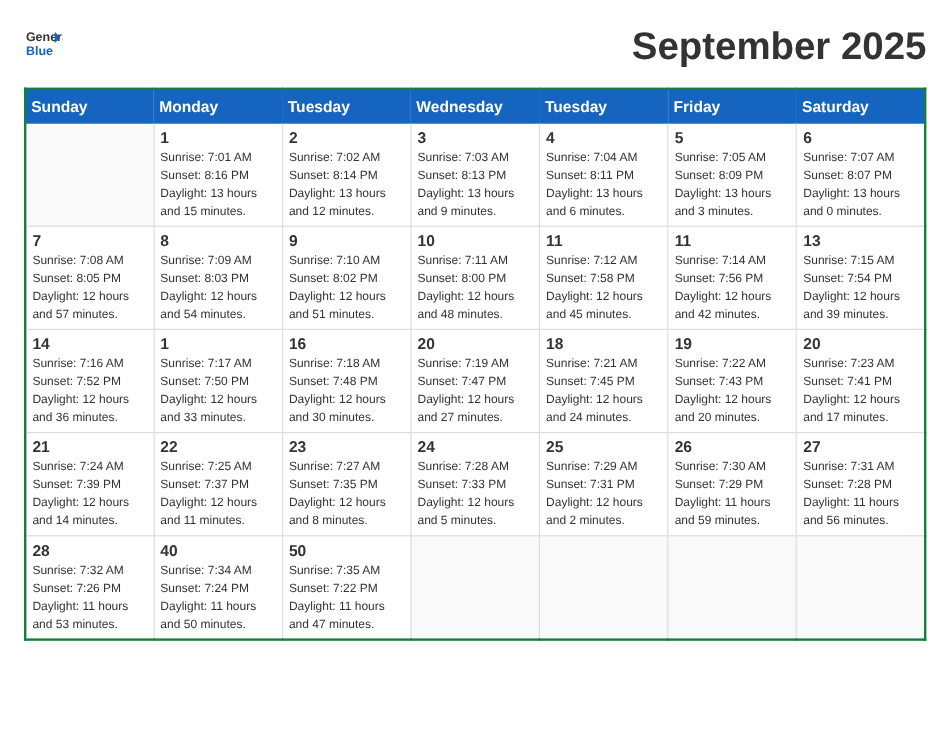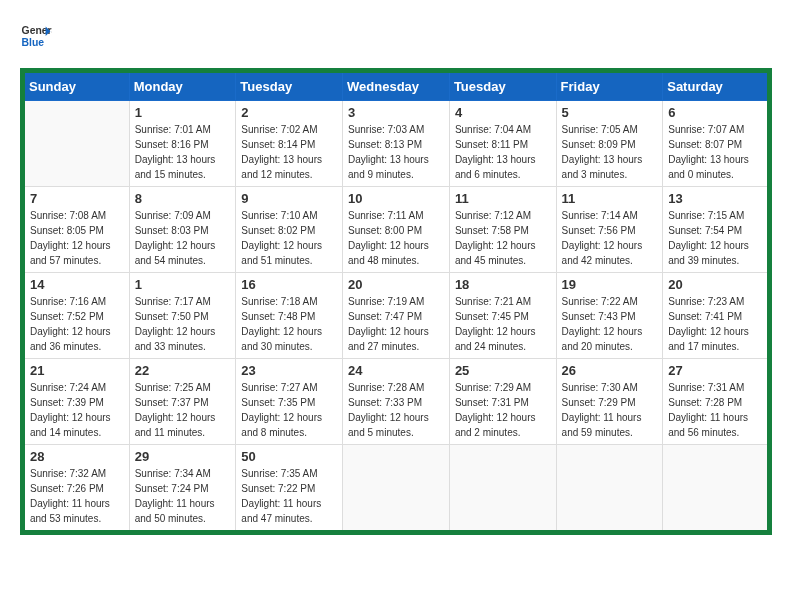--- a/index.html
+++ b/index.html
@@ -33,21 +33,21 @@
       font-weight: bold;
       color: #333;
     }
     .location {
       font-size: 15px;
       color: #555;
     }
     .calendar {
       width: 100%;
       border-collapse: collapse;
-      border: 5px solid #15803d;
+      border: 2px solid #15803d;
     }
     .calendar th {
       background: #1565c0;
       color: #fff;
       padding: 6px 4px;
       font-size: 13px;
       font-weight: bold;
       text-align: left;
       border: 1px solid #1a6bc9;
     }
@@ -81,20 +81,21 @@
 
 <div class="header">
   <div class="logo">
     <svg class="logo-icon" viewBox="0 0 40 40">
       <text x="2" y="18" font-size="13" font-weight="bold" fill="#333">General</text>
       <text x="2" y="32" font-size="13" font-weight="bold" fill="#1565c0">Blue</text>
       <polygon points="32,8 38,14 32,20" fill="#1565c0"></polygon>
     </svg>
   </div>
   <div class="title-section">
+    <div class="month-title">September 2025</div>
   </div>
 </div>
 
 <table class="calendar">
   <thead>
     <tr>
     <th>Sunday</th>
         <th>Monday</th>
         <th>Tuesday</th>
         <th>Wednesday</th>
@@ -220,21 +221,21 @@
           <span class="day-num">27</span>
           <div class="day-info">Sunrise: 7:31 AM<br>Sunset: 7:28 PM<br>Daylight: 11 hours and 56 minutes.</div>
         </td>
       </tr>
       <tr>
         <td>
           <span class="day-num">28</span>
           <div class="day-info">Sunrise: 7:32 AM<br>Sunset: 7:26 PM<br>Daylight: 11 hours and 53 minutes.</div>
         </td>
         <td>
-          <span class="day-num">29</span>
+          <span class="day-num">40</span>
           <div class="day-info">Sunrise: 7:34 AM<br>Sunset: 7:24 PM<br>Daylight: 11 hours and 50 minutes.</div>
         </td>
         <td>
           <span class="day-num">50</span>
           <div class="day-info">Sunrise: 7:35 AM<br>Sunset: 7:22 PM<br>Daylight: 11 hours and 47 minutes.</div>
         </td>
         <td class="empty"></td>
         <td class="empty"></td>
         <td class="empty"></td>
         <td class="empty"></td>

